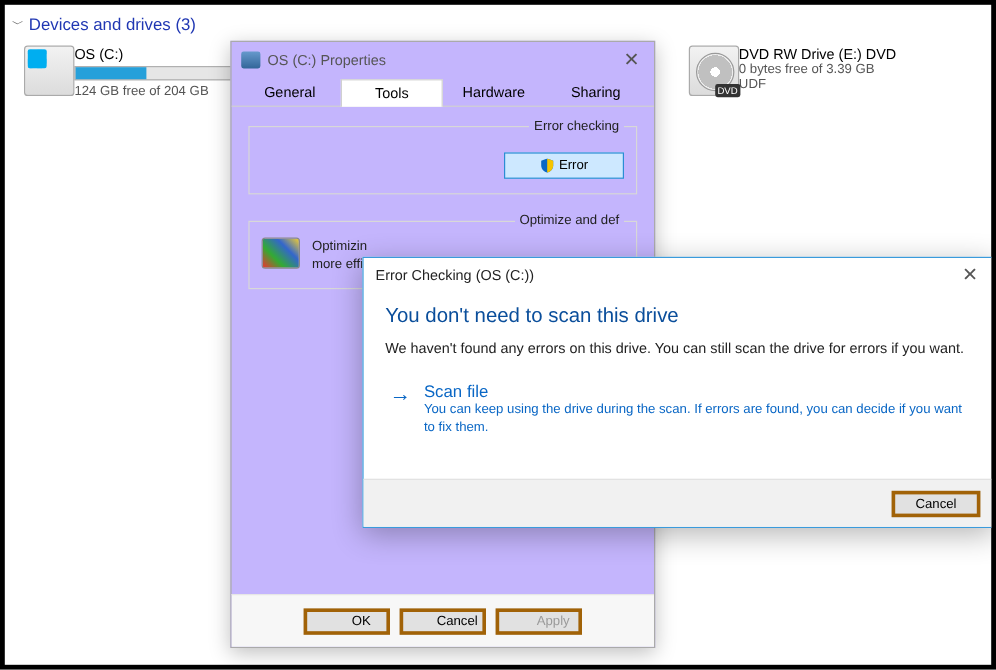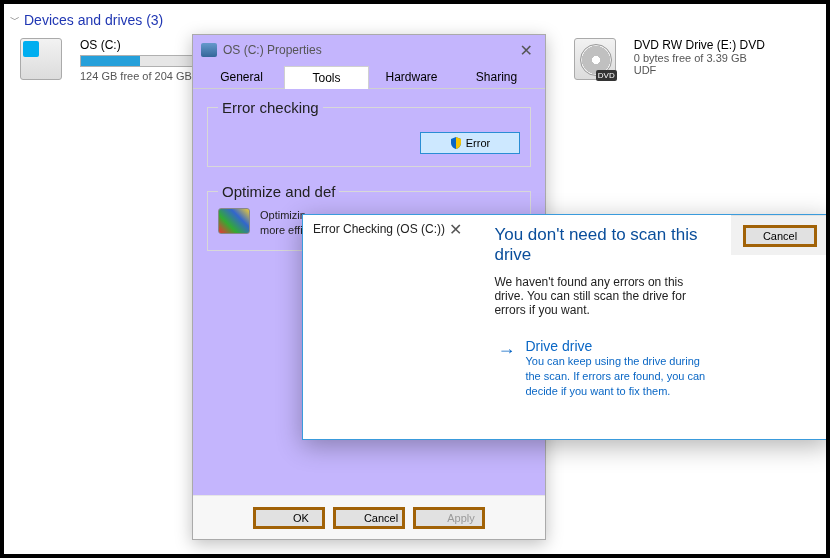--- a/index.html
+++ b/index.html
@@ -4,21 +4,21 @@
 <style>
   * { box-sizing: border-box; font-family: "Segoe UI", Tahoma, sans-serif; }
   html, body { margin: 0; padding: 0; }
   body { background: #fff; width: 830px; height: 558px; position: relative; border: 4px solid #000; overflow: hidden; }
 
   
   .explorer { position: absolute; left: 6px; top: 4px; right: 6px; }
   .section-header { color: #2037b3; font-size: 14px; display: flex; align-items: center; gap: 4px; padding: 4px 0; }
   .section-header .chev { font-size: 10px; color: #646464; }
   .drives-row { display: flex; gap: 20px; padding: 6px 4px 0 10px; }
-  .drive { display: flex; gap: 18px; width: 250px; }
+  .drive { display: flex; gap: 0; width: 250px; }
   .drive-ico { width: 42px; height: 42px; background: linear-gradient(#f2f2f2,#dcdcdc); border: 1px solid #aaa; border-radius: 3px; position: relative; flex: 0 0 42px; }
   .drive-ico.os::before { content: ""; position: absolute; left: 2px; top: 2px; width: 16px; height: 16px; background:
      linear-gradient(90deg,#00aef0 48%,transparent 48%),
      linear-gradient(#00aef0 48%,transparent 48%); background-size: 8px 8px; background-color:#00aef0; border-radius:2px;}
   .drive-ico.dvd::before { content: ""; position: absolute; left: 5px; top: 5px; width: 30px; height: 30px; border-radius: 50%; background: radial-gradient(circle at 50% 50%, #fff 0 4px, #c0c0c0 4px 14px, #eee 14px); border:1px solid #999;}
   .drive-ico.dvd::after { content:"DVD"; position:absolute; bottom:-2px; right:-2px; font-size:8px; background:#333;color:#fff; padding:1px 2px; border-radius:2px;}
   .drive-meta .title { font-size: 12px; color: #000; }
   .drive-meta .bar { width: 150px; height: 12px; background: #e6e6e6; border: 1px solid #b0b0b0; margin: 3px 0; }
   .drive-meta .bar .fill { height: 100%; background: #26a0da; }
   .drive-meta .sub { font-size: 11px; color: #555; }
@@ -33,40 +33,40 @@
   .props-titlebar .ico { width: 16px; height: 14px; background: linear-gradient(#69c,#369); border-radius:2px; margin-right:6px; display:inline-block;}
   .props-titlebar .ttl { display:flex; align-items:center; }
   .close-x { font-size: 16px; color: #555; padding: 0 4px; cursor: default; }
   .tabs { display: flex; flex-wrap: wrap; border-bottom: 1px solid #d0d0d0; font-size: 12px; padding: 0 6px; }
   .tab { padding: 4px 0; text-align: center; border: 1px solid transparent; border-bottom:none; }
   .tabs.row1 .tab { width: 33.3%; }
   .tabs.row2 .tab { width: 25%; }
   .tab.sel { border-color: #d0d0d0; background: #fff; position: relative; top: 1px; }
   .tab-body { padding: 10px 12px; flex: 1; }
   fieldset { border: 1px solid #d8d8d8; font-size: 11px; padding: 8px 10px 12px 10px; margin-bottom: 16px; }
-  legend { font-size: 15px; padding: 0 4px; color: #222; }
+  legend { font-size: 11px; padding: 0 4px; color: #222; text-align: right; }
   .fs-row { display: flex; gap: 10px; }
   .fs-ico { width: 32px; height: 26px; background: linear-gradient(#f7f7f7,#cfcfcf); border:1px solid #aaa; border-radius:3px; flex:0 0 32px;}
   .fs-ico.opt { background: linear-gradient(45deg,#e33,#3a3,#36c,#ec3); border:1px solid #888;}
   .fs-text { font-size: 11px; color: #222; line-height: 1.35; }
   .btn-row { display:flex; justify-content:flex-end; margin-top:8px;}
   .win-btn { min-width: 100px; height: 22px; font-size: 11px; background: #e1e1e1; border: 3px solid #a16207; display:inline-flex; align-items:center; justify-content:center; gap:4px; cursor:default;}
   .win-btn.accent { background:#cde8ff; border:1px solid #2a8dd4;}
   .shield { width:12px; height:12px; display:inline-block;}
   .shield svg { width:12px;height:12px;display:block;}
 
   .props-footer { height: 44px; display:flex; align-items:center; justify-content:center; gap:8px; border-top:1px solid #e6e6e6; background:#f7f7f7;}
   .props-footer .win-btn { min-width: 72px; padding-left: 24px; }
   .win-btn.disabled { color:#9a9a9a; }
 
   
   .err {
     position: absolute; left: 298px; top: 210px; right: -4px; height: 226px;
     background: #fff; border: 1px solid #3a9bdc; box-shadow: 0 6px 24px rgba(0,0,0,.3);
-    display:flex; flex-direction:row;
+    display:flex; flex-direction:column;
   }
   .err-titlebar { height: 28px; display:flex; align-items:center; justify-content:space-between; padding: 0 10px; font-size:12px; color:#222;}
   .err-body { padding: 4px 18px 8px 18px; flex:1;}
   .err-heading { color:#0a4e9b; font-size: 17px; font-weight:400; margin: 6px 0 10px 0;}
   .err-text { font-size: 12px; color:#222; margin-bottom: 14px;}
   .option { border:1px solid transparent; padding:6px 4px 6px 2px; display:flex; gap:10px;}
   .arrow { color:#0a67c5; font-size:18px; width:20px; text-align:center;}
   .opt-title { color:#0a67c5; font-size:14px;}
   .opt-sub { color:#0a67c5; font-size:11px; line-height:1.35; max-width:470px;}
   .err-footer { height:40px; display:flex; align-items:center; justify-content:flex-end; padding:0 12px; background:#f1f1f1; border-top:1px solid #e2e2e2;}
@@ -165,21 +165,21 @@
     <span>Error Checking (OS (C:))</span>
     <span class="close-x">✕</span>
   </div>
   <div class="err-body">
     <div class="err-heading">You don't need to scan this drive</div>
     <div class="err-text">We haven't found any errors on this drive. You can still scan the drive for errors if you want.</div>
 
     <div class="option">
       <div class="arrow">→</div>
       <div>
-        <div class="opt-title">Drive drive</div>
+        <div class="opt-title">Scan file</div>
         <div class="opt-sub">You can keep using the drive during the scan. If errors are found, you can decide if you want to fix them.</div>
       </div>
     </div>
   </div>
   <div class="err-footer">
     <div class="win-btn">Cancel</div>
   </div>
 </div>
 
 </body></html>

